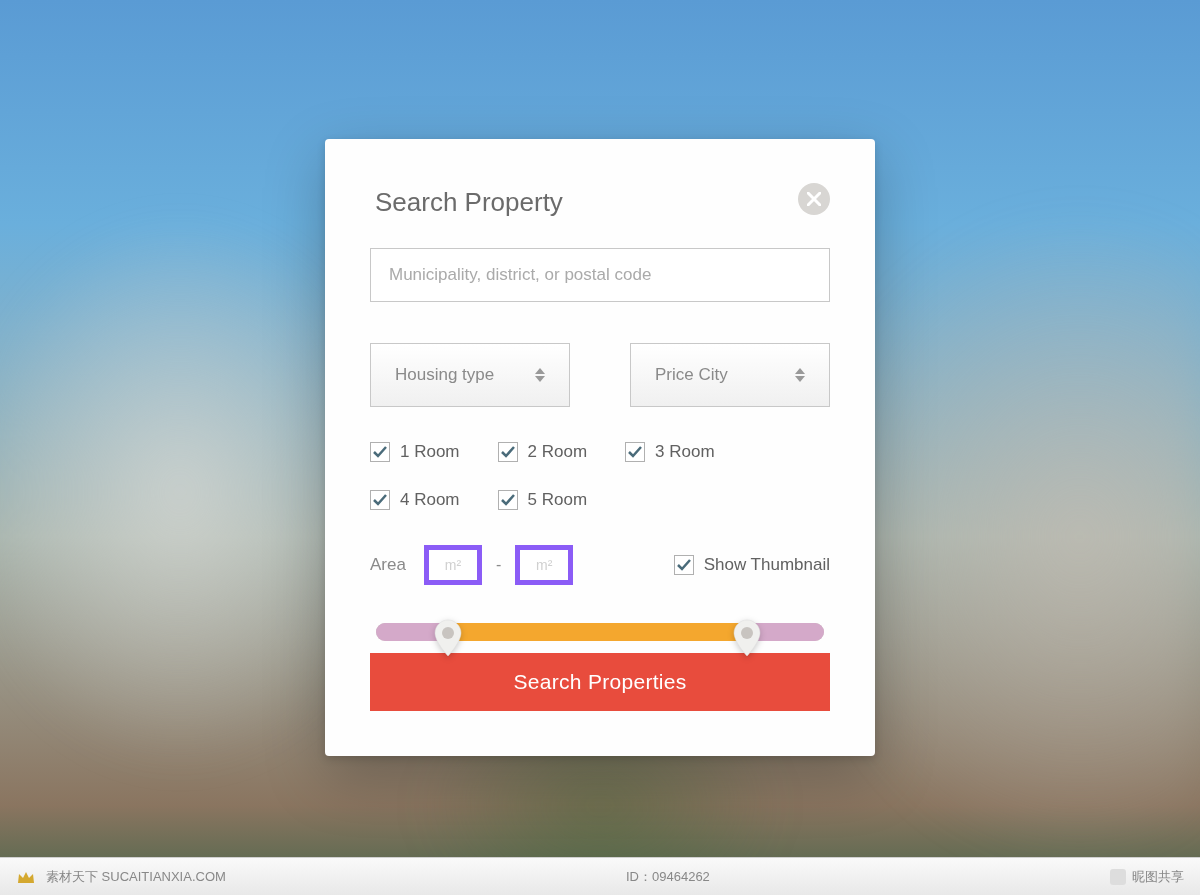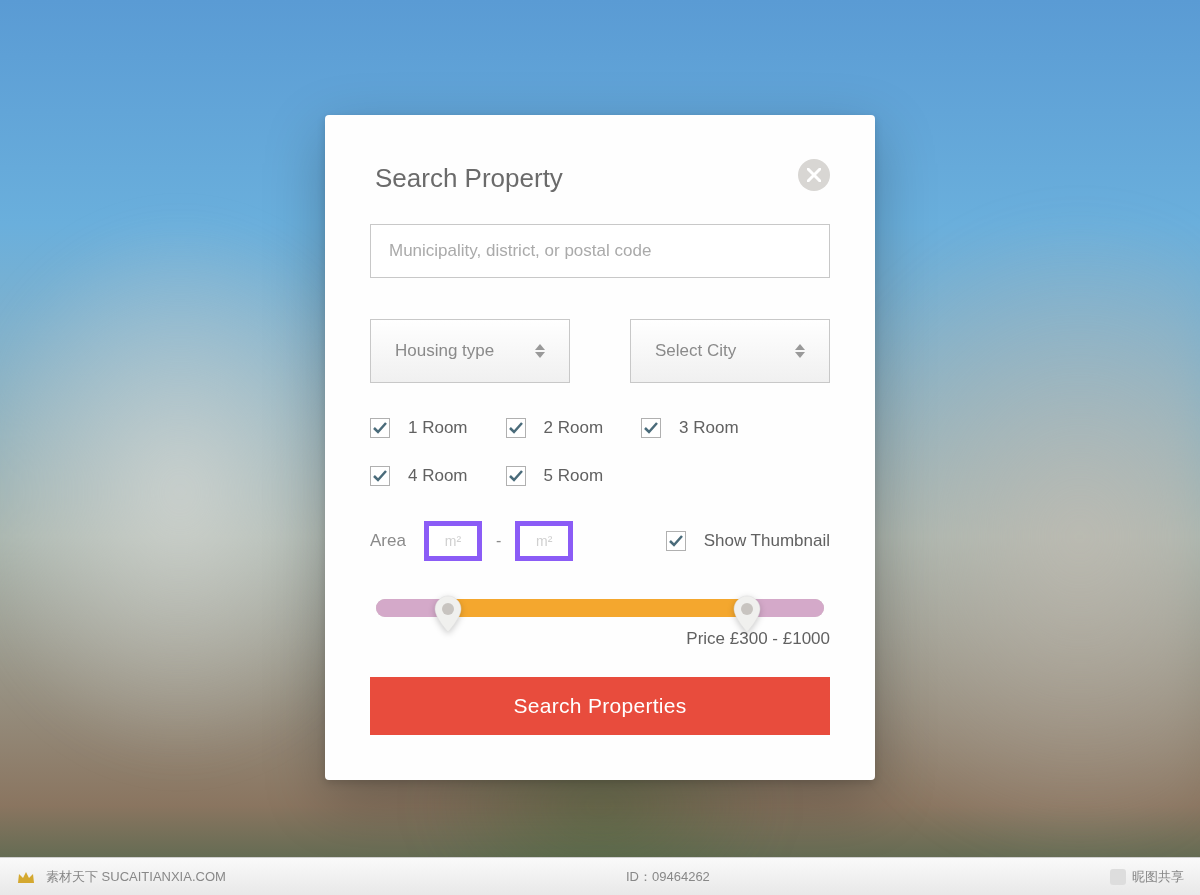--- a/index.html
+++ b/index.html
@@ -128,21 +128,21 @@
       margin-bottom: 28px;
     }
     
     .checkbox-row:last-child {
       margin-bottom: 0;
     }
     
     .checkbox-item {
       display: flex;
       align-items: center;
-      gap: 18px;
+      gap: 10px;
     }
     
     .checkbox {
       width: 20px;
       height: 20px;
       border: 1px solid #b0b0b0;
       display: flex;
       align-items: center;
       justify-content: center;
       cursor: pointer;
@@ -355,21 +355,21 @@
       <div class="dropdown-arrows">
         <svg viewBox="0 0 10 6">
             <path d="M5 0 L10 6 L0 6 Z"></path>
           </svg>
         <svg viewBox="0 0 10 6">
             <path d="M5 6 L0 0 L10 0 Z"></path>
           </svg>
       </div>
     </div>
     <div class="dropdown">
-      <span>Select City</span>
+      <span>Price City</span>
       <div class="dropdown-arrows">
         <svg viewBox="0 0 10 6">
             <path d="M5 0 L10 6 L0 6 Z"></path>
           </svg>
         <svg viewBox="0 0 10 6">
             <path d="M5 6 L0 0 L10 0 Z"></path>
           </svg>
       </div>
     </div>
   </div>
@@ -450,21 +450,20 @@
       </svg>
     </div>
     <div class="slider-handle slider-handle-2">
       <svg viewBox="0 0 32 42">
         <path d="M16 3 C9 3 3 9 3 16 C3 25 16 39 16 39 C16 39 29 25 29 16 C29 9 23 3 16 3 Z" fill="#f0f0ee" stroke="#ddd" stroke-width="0.5"></path>
         <circle cx="16" cy="16" r="6" fill="#c8c4c0"></circle>
       </svg>
     </div>
   </div>
 
-  <div class="price-label">Price £300 - £1000</div>
 
   <button class="search-button">Search Properties</button>
 </div>
 
 <div class="footer-bar">
   <div class="footer-left">
     <svg class="crown-icon" viewBox="0 0 20 16">
       <path d="M2 14 L18 14 L17 5 L13 9 L10 3 L7 9 L3 5 Z"></path>
     </svg>
     <span>素材天下 SUCAITIANXIA.COM</span>

